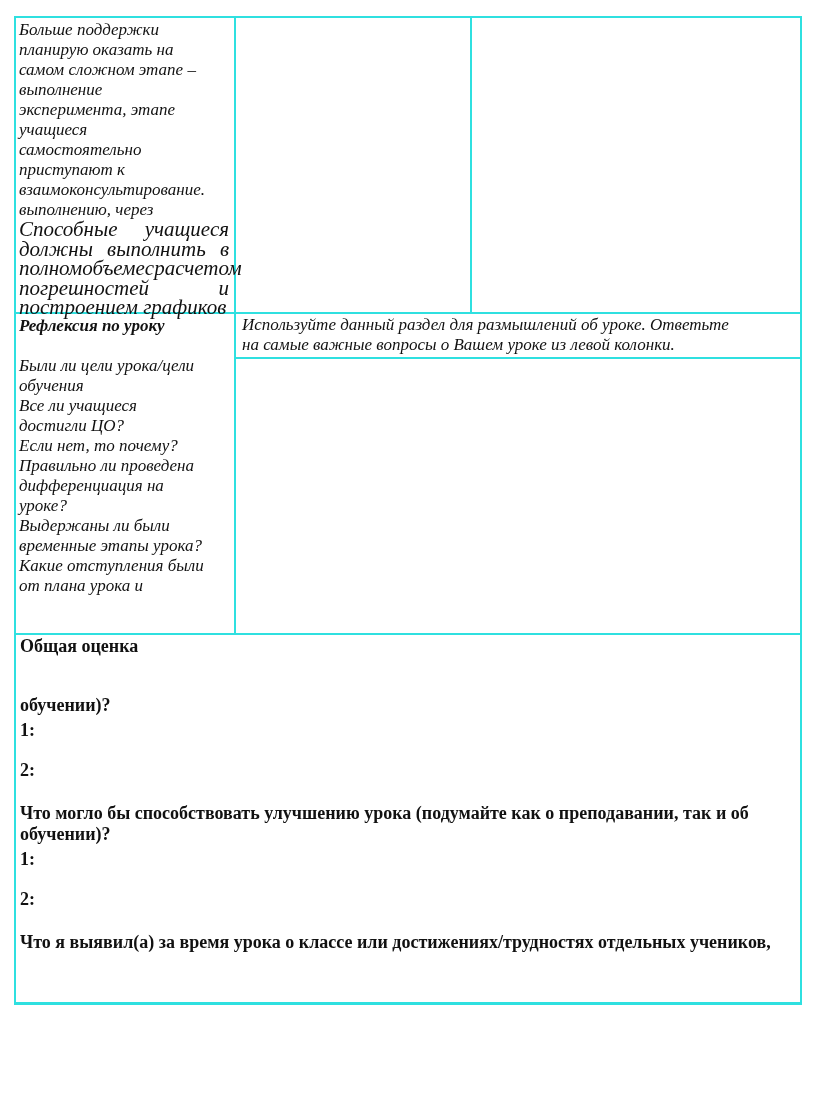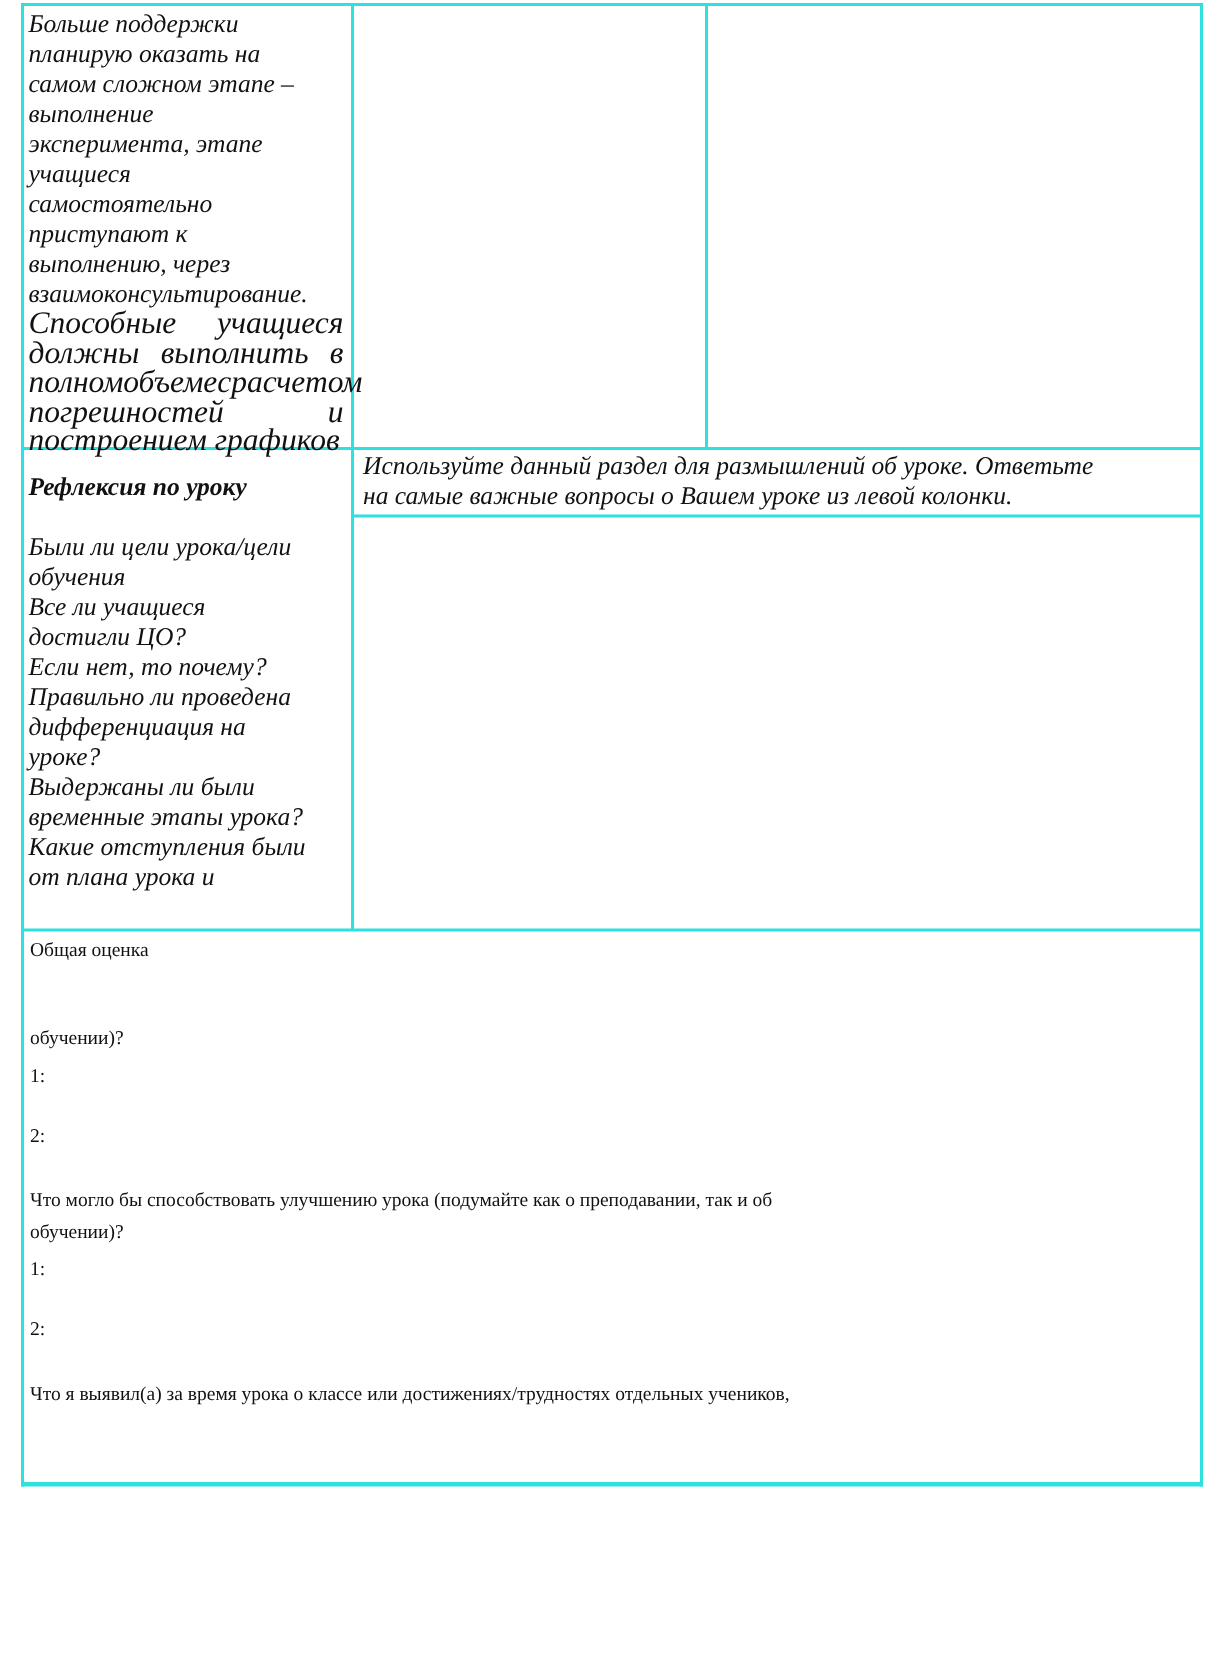--- a/index.html
+++ b/index.html
@@ -1,23 +1,23 @@
 <!DOCTYPE html>
 <html><head>
 <meta charset="utf-8">
 <style>
   html, body { margin: 0; padding: 0; background: #ffffff; }
   body { width: 816px; height: 1107px; position: relative; overflow: hidden; }
-  .sheet { position: absolute; left: 14px; top: 2px; width: 788px; height: 989px; }
+  .sheet { position: absolute; left: 14px; top: 16px; width: 788px; height: 989px; }
   .cell { position: absolute; box-sizing: border-box; }
   .line { position: absolute; background: #2fe0e0; }
   .it { font-family: "Liberation Serif", serif; font-style: italic; font-size: 17px; line-height: 20px; color: #111; }
   .bold-it { font-weight: bold; }
   .jline { display: flex; justify-content: space-between; }
-  .bd { font-family: "Liberation Serif", serif; font-weight: normal; font-size: 13px; line-height: 21px; color: #111; }
+  .bd { font-family: "Liberation Serif", serif; font-weight: bold; font-size: 18px; line-height: 21px; color: #111; }
   p { margin: 0; }
 </style>
 </head>
 <body>
 
 <div class="sheet">
 
   <div class="line" style="left:0;top:0;width:788px;height:2px;"></div>
   <div class="line" style="left:0;top:0;width:2px;height:989px;"></div>
   <div class="line" style="left:786px;top:0;width:2px;height:989px;"></div>
@@ -31,22 +31,22 @@
   <div class="cell it" style="left:5px;top:4px;width:210px;">
     <div id="r1-plain">
         <p>Больше поддержки</p>
         <p>планирую оказать на</p>
         <p>самом сложном этапе –</p>
         <p>выполнение</p>
         <p>эксперимента, этапе</p>
         <p>учащиеся</p>
         <p>самостоятельно</p>
         <p>приступают к</p>
+        <p>взаимоконсультирование.</p>
         <p>выполнению, через</p>
-        <p>взаимоконсультирование.</p>
       </div>
     <div id="r1-just" style="font-size:21px;line-height:19.5px;">
         <div class="jline">
           <span>Способные</span>
           <span>учащиеся</span>
         </div>
         <div class="jline">
           <span>должны</span>
           <span>выполнить</span>
           <span>в</span>
@@ -62,21 +62,21 @@
           <span>и</span>
         </div>
         <div class="jline">
           <span>построением графиков</span>
         </div>
       </div>
   </div>
   <div class="cell" style="left:222px;top:2px;width:234px;height:294px;"></div>
   <div class="cell" style="left:458px;top:2px;width:328px;height:294px;"></div>
 
-  <div class="cell it" style="left:5px;top:300px;width:212px;margin-top:13px;">
+  <div class="cell it" style="left:5px;top:300px;width:212px;">
     <p class="bold-it">Рефлексия по уроку</p>
     <div style="height:20px;"></div>
     <div id="refl-questions">
         <p>Были ли цели урока/цели</p>
         <p>обучения</p>
         <p>Все ли учащиеся</p>
         <p>достигли ЦО?</p>
         <p>Если нет, то почему?</p>
         <p>Правильно ли проведена</p>
         <p>дифференциация на</p>

